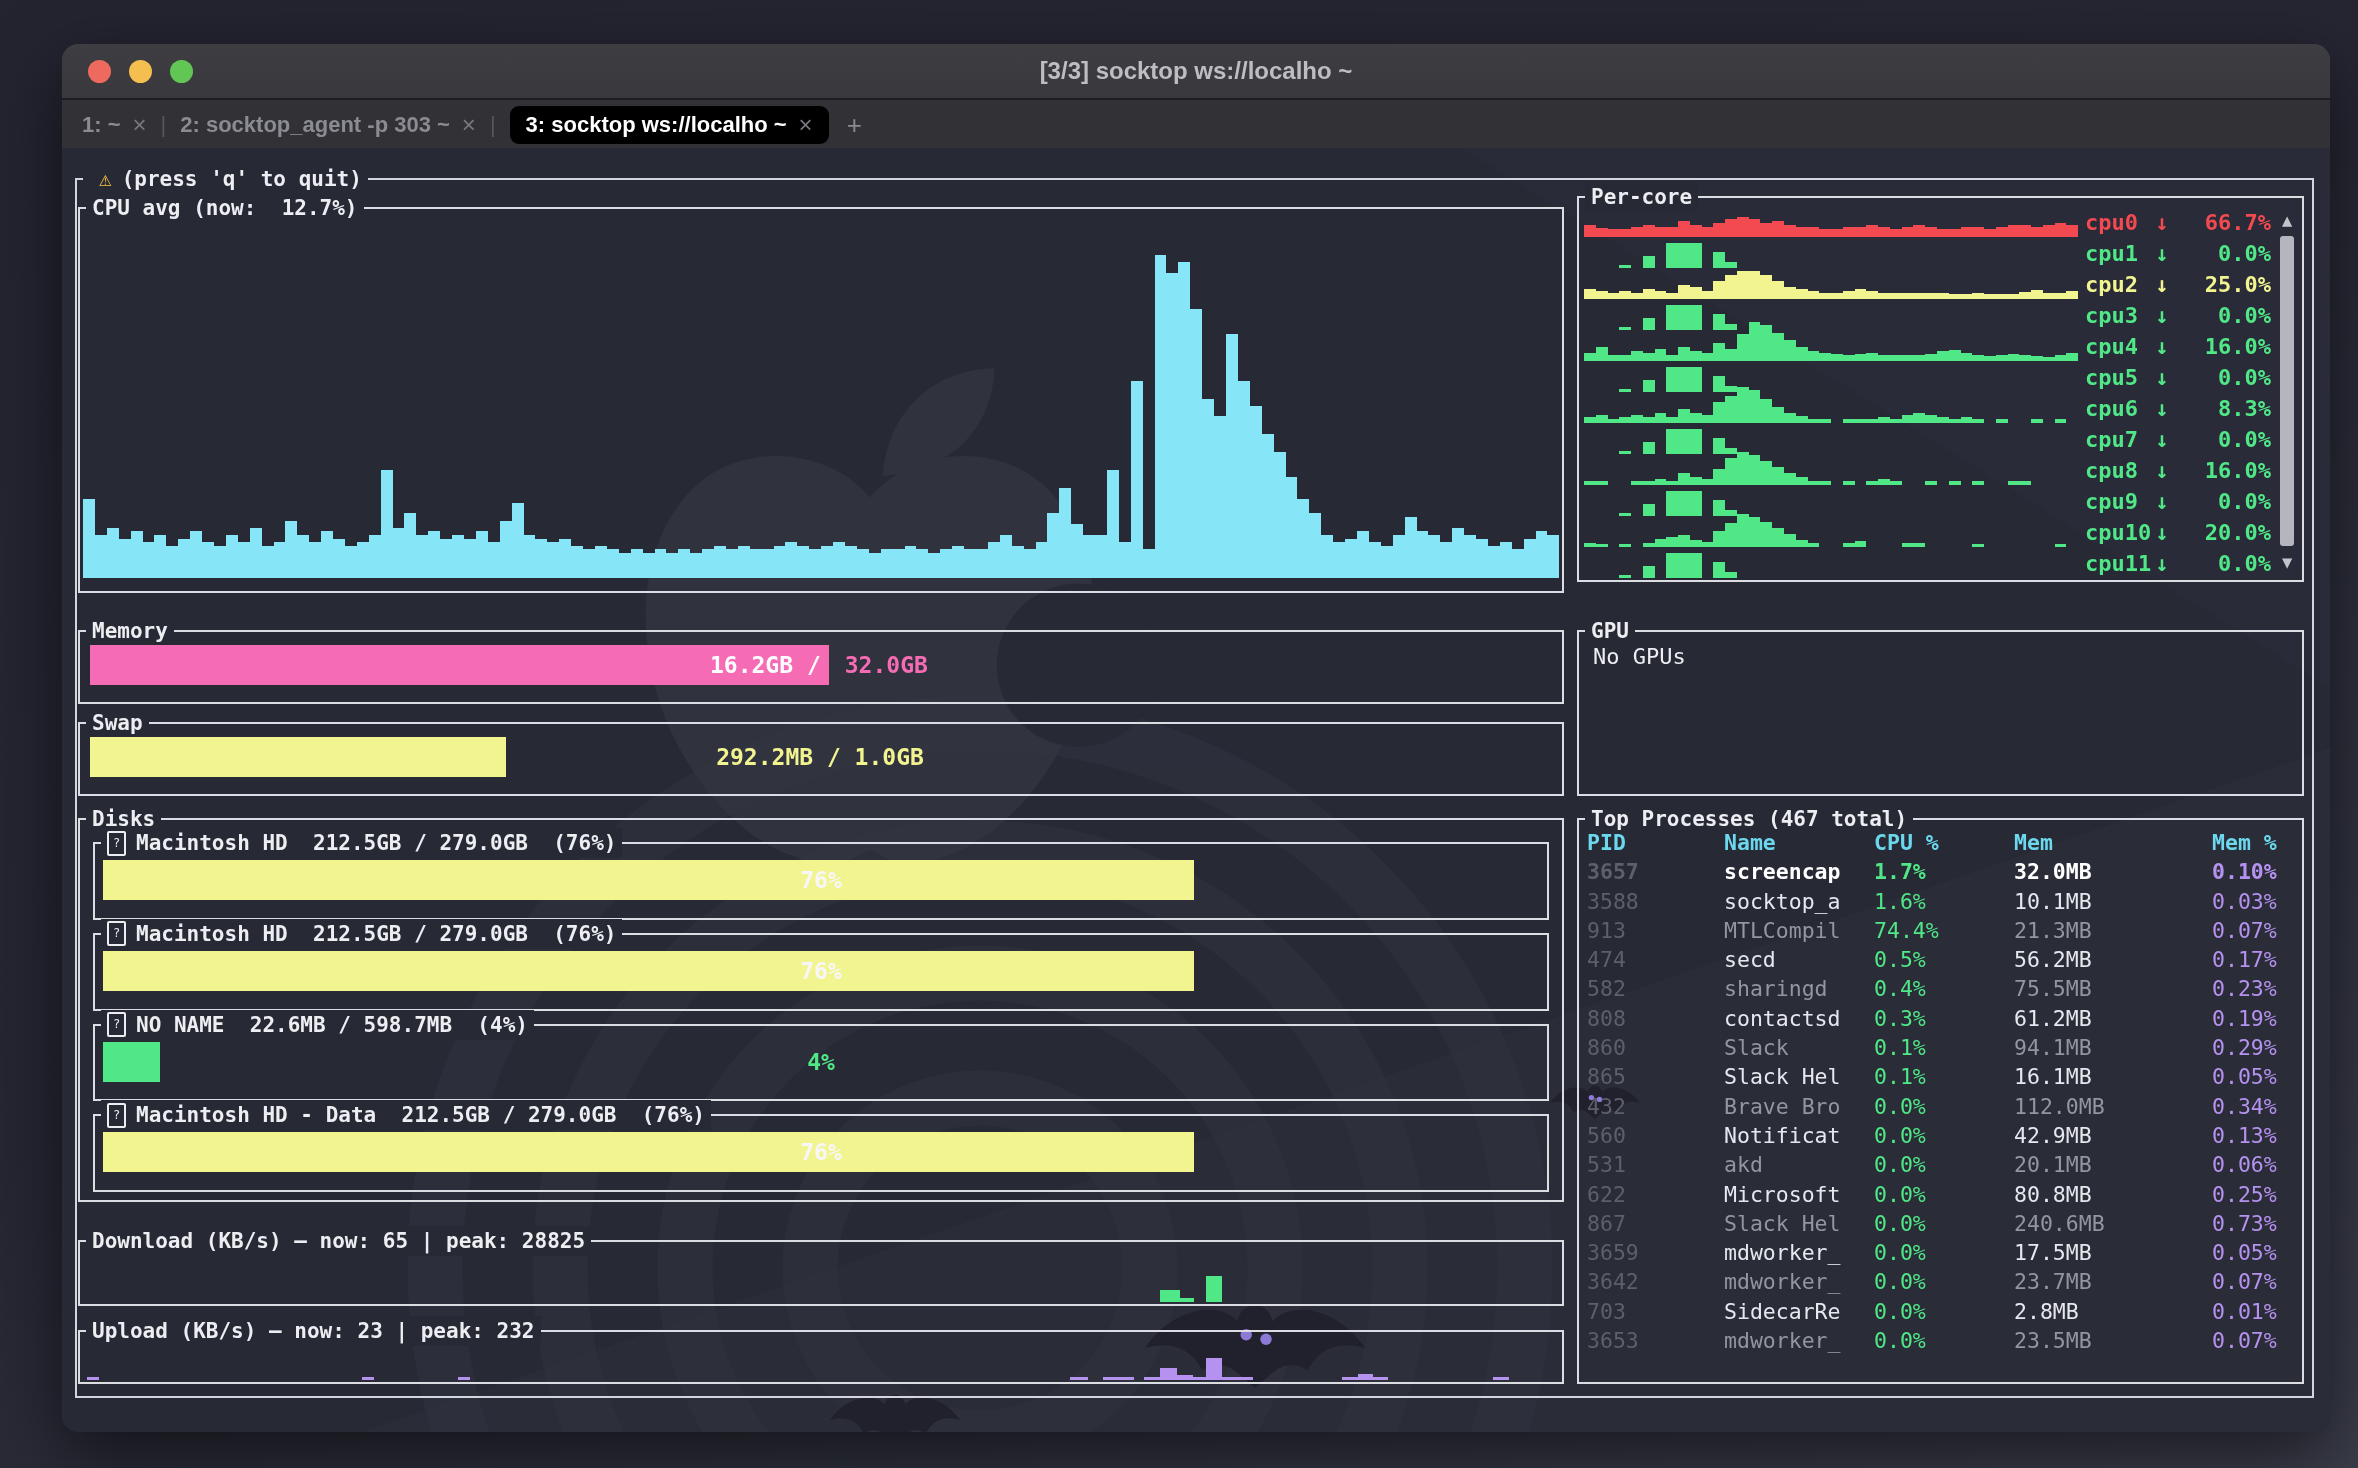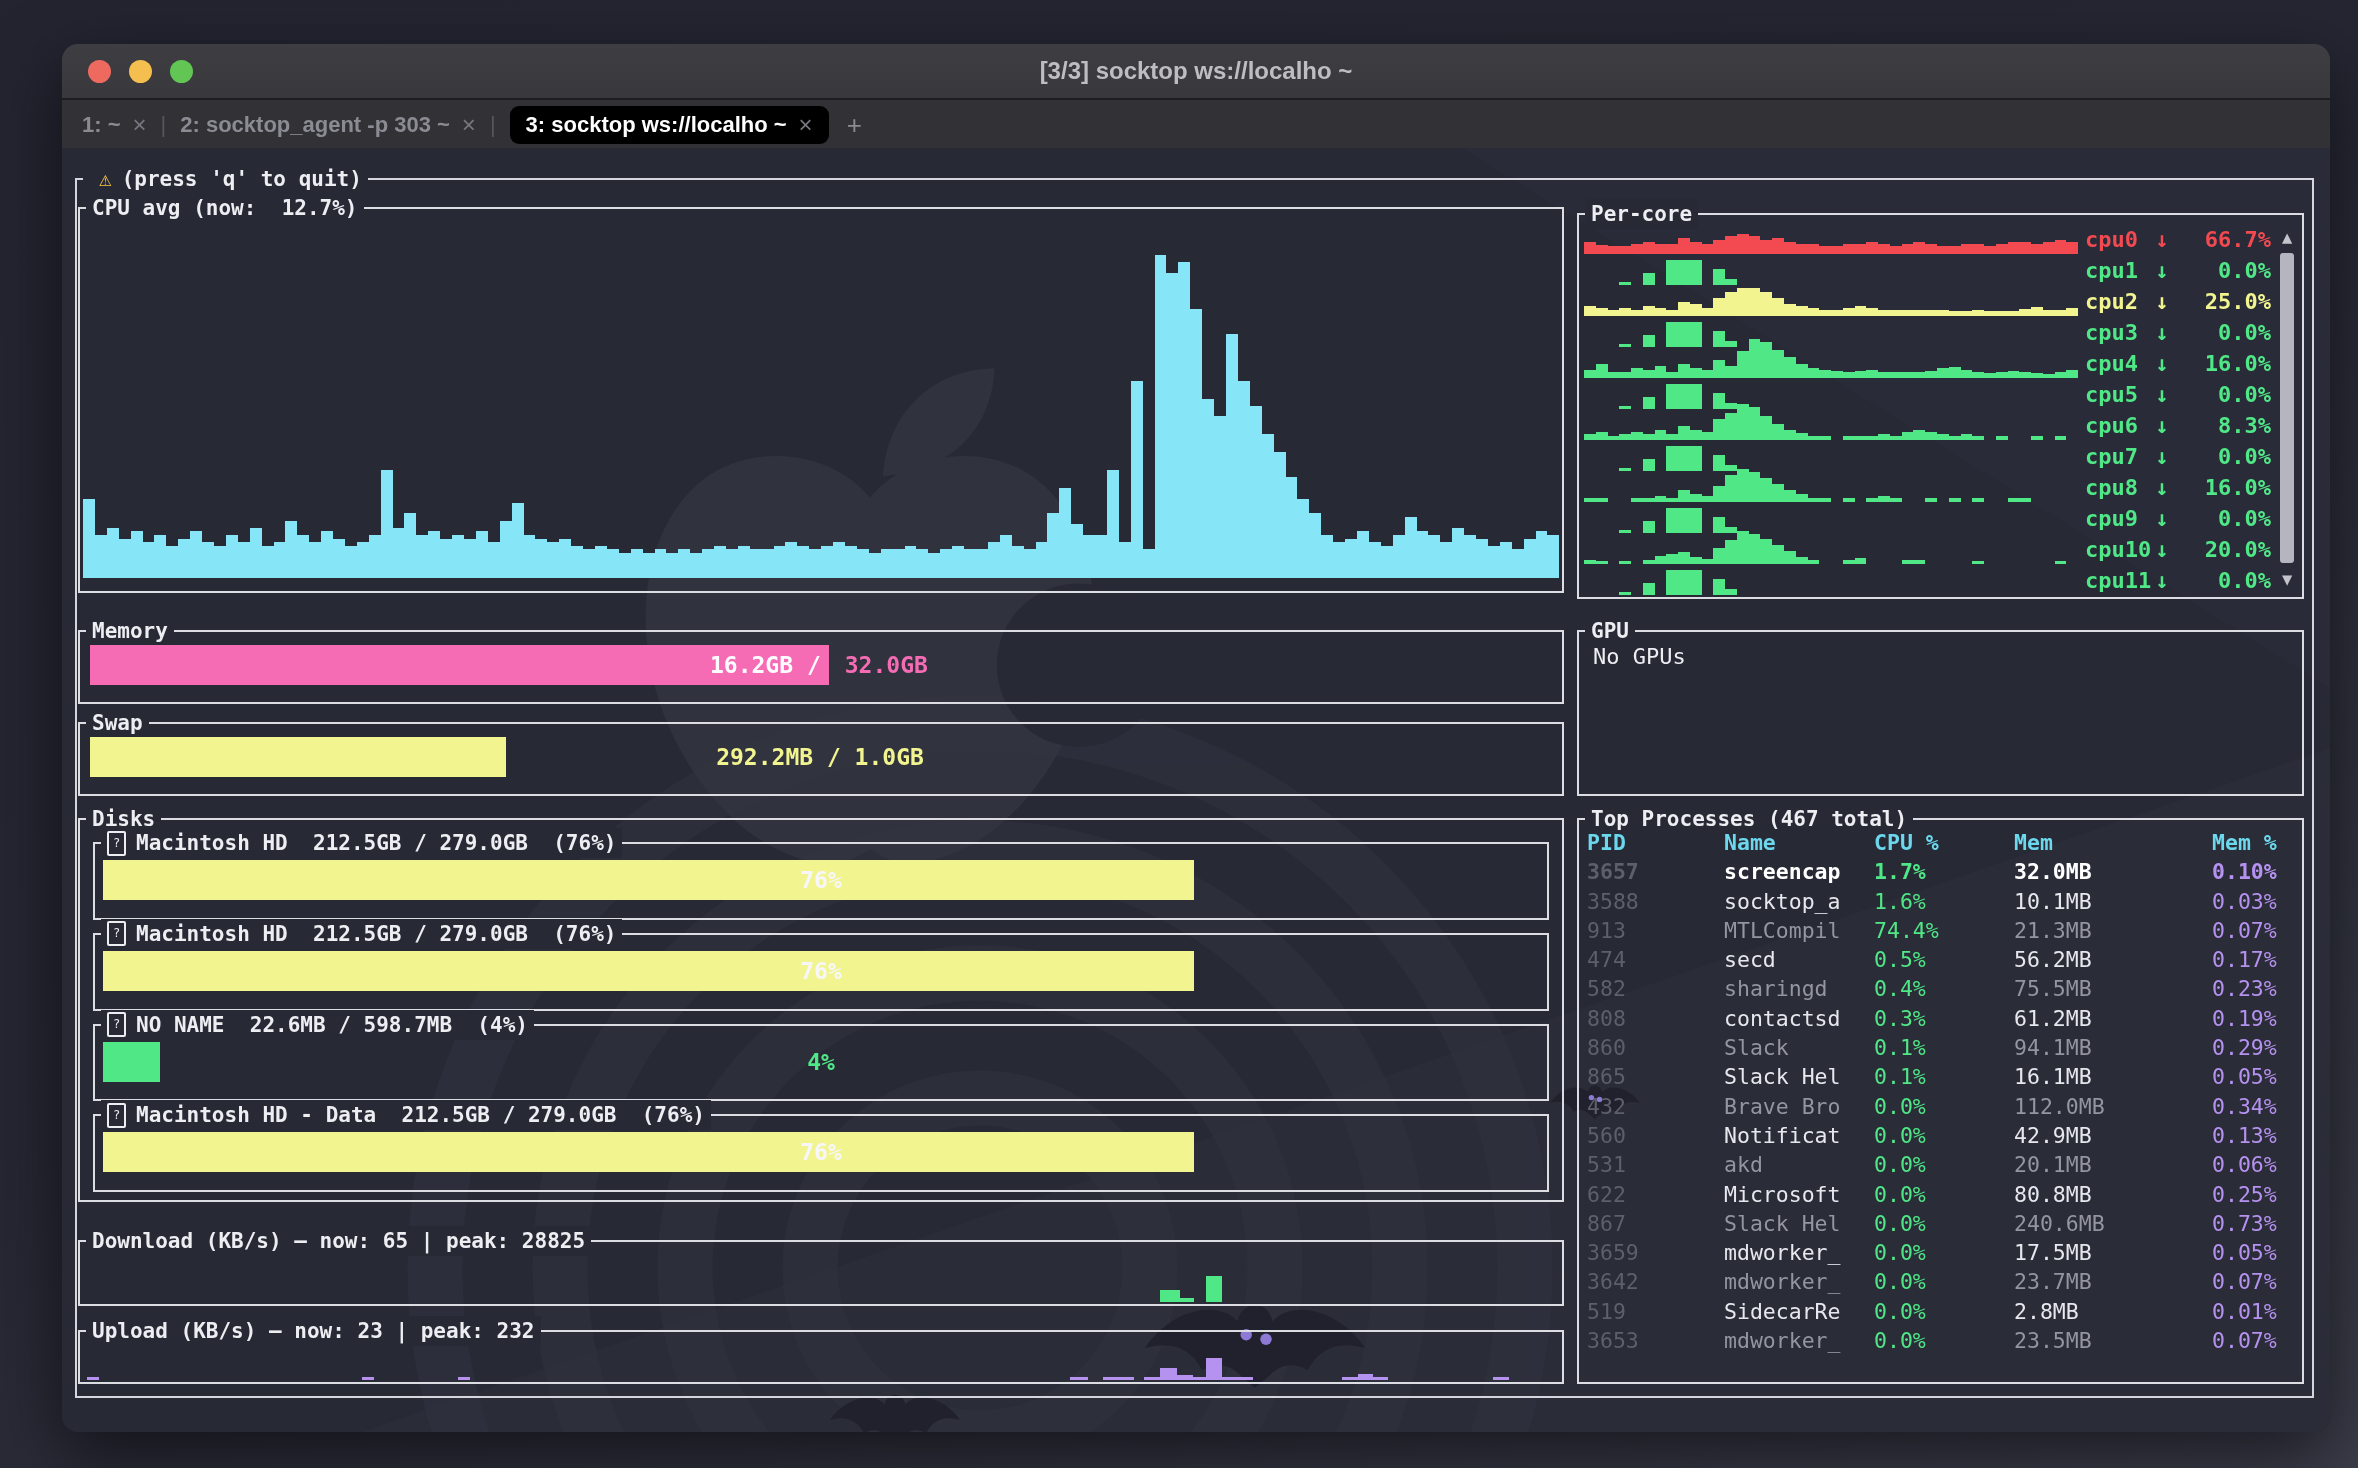--- a/index.html
+++ b/index.html
@@ -34,21 +34,21 @@
     font-size:21px;line-height:30px;font-weight:bold;color:#eceef2;}
   
   #app-border{left:13px;top:30px;width:2235px;height:1216px;border-color:#d5d6dd;}
   #app-header{display:flex;gap:0;align-items:center;}
   .warn{color:#f5c644;padding:0 10px;}
   
   #cpu-panel{left:16px;top:59px;width:1482px;height:382px;}
   .cpu-chart{position:absolute;left:3px;right:3px;top:10px;bottom:13px;display:flex;align-items:flex-end;}
   .cpu-bar{flex:1;background:#87e5f8;}
   
-  #percore-panel{left:1515px;top:65px;width:723px;height:382px;}
+  #percore-panel{left:1515px;top:48px;width:723px;height:382px;}
   .core-rows{position:absolute;left:0;top:9px;right:0;bottom:0;}
   .core-row{position:relative;height:31px;}
   .spark{position:absolute;left:5px;bottom:1px;width:494px;height:30px;display:flex;align-items:flex-end;}
   .spark div{flex:1;}
   .core-label{position:absolute;left:506px;top:0;width:186px;display:flex;font-weight:bold;font-size:22px;line-height:31px;white-space:pre;}
   .core-name{width:5ch;}
   .core-arrow{margin:0 4px;}
   .core-pct{flex:1;text-align:right;}
   .scrollbar{position:absolute;right:5px;top:12px;bottom:8px;width:20px;}
   .scroll-arrow{position:absolute;left:0;width:20px;height:20px;color:#c3c3cb;font-size:17px;line-height:20px;text-align:center;}
@@ -938,21 +938,21 @@
             <div class="proc-row"><span class="proc-pid">808</span><span class="proc-name">contactsd</span><span class="proc-cpu">0.3%</span><span class="proc-mem">61.2MB</span><span class="proc-memp">0.19%</span></div>
             <div class="proc-row dim"><span class="proc-pid">860</span><span class="proc-name">Slack</span><span class="proc-cpu">0.1%</span><span class="proc-mem">94.1MB</span><span class="proc-memp">0.29%</span></div>
             <div class="proc-row"><span class="proc-pid">865</span><span class="proc-name">Slack Hel</span><span class="proc-cpu">0.1%</span><span class="proc-mem">16.1MB</span><span class="proc-memp">0.05%</span></div>
             <div class="proc-row dim"><span class="proc-pid">432</span><span class="proc-name">Brave Bro</span><span class="proc-cpu">0.0%</span><span class="proc-mem">112.0MB</span><span class="proc-memp">0.34%</span></div>
             <div class="proc-row"><span class="proc-pid">560</span><span class="proc-name">Notificat</span><span class="proc-cpu">0.0%</span><span class="proc-mem">42.9MB</span><span class="proc-memp">0.13%</span></div>
             <div class="proc-row dim"><span class="proc-pid">531</span><span class="proc-name">akd</span><span class="proc-cpu">0.0%</span><span class="proc-mem">20.1MB</span><span class="proc-memp">0.06%</span></div>
             <div class="proc-row"><span class="proc-pid">622</span><span class="proc-name">Microsoft</span><span class="proc-cpu">0.0%</span><span class="proc-mem">80.8MB</span><span class="proc-memp">0.25%</span></div>
             <div class="proc-row dim"><span class="proc-pid">867</span><span class="proc-name">Slack Hel</span><span class="proc-cpu">0.0%</span><span class="proc-mem">240.6MB</span><span class="proc-memp">0.73%</span></div>
             <div class="proc-row"><span class="proc-pid">3659</span><span class="proc-name">mdworker_</span><span class="proc-cpu">0.0%</span><span class="proc-mem">17.5MB</span><span class="proc-memp">0.05%</span></div>
             <div class="proc-row dim"><span class="proc-pid">3642</span><span class="proc-name">mdworker_</span><span class="proc-cpu">0.0%</span><span class="proc-mem">23.7MB</span><span class="proc-memp">0.07%</span></div>
-            <div class="proc-row"><span class="proc-pid">519</span><span class="proc-name">SidecarRe</span><span class="proc-cpu">0.0%</span><span class="proc-mem">2.8MB</span><span class="proc-memp">0.01%</span></div>
+            <div class="proc-row"><span class="proc-pid">703</span><span class="proc-name">SidecarRe</span><span class="proc-cpu">0.0%</span><span class="proc-mem">2.8MB</span><span class="proc-memp">0.01%</span></div>
             <div class="proc-row dim"><span class="proc-pid">3653</span><span class="proc-name">mdworker_</span><span class="proc-cpu">0.0%</span><span class="proc-mem">23.5MB</span><span class="proc-memp">0.07%</span></div>
           </div>
       </div>
 
       <div class="panel" id="download-panel">
         <div class="legend">Download (KB/s) — now: 65 | peak: 28825</div>
         <div class="net-chart" id="download-chart">
             <div style="left: 73%; width: 1.3%; height: 28%; background: rgb(80, 232, 135);"></div>
             <div style="left: 74.3%; width: 1%; height: 9%; background: rgb(80, 232, 135);"></div>
             <div style="left: 76.1%; width: 1.1%; height: 58%; background: rgb(80, 232, 135);"></div>

